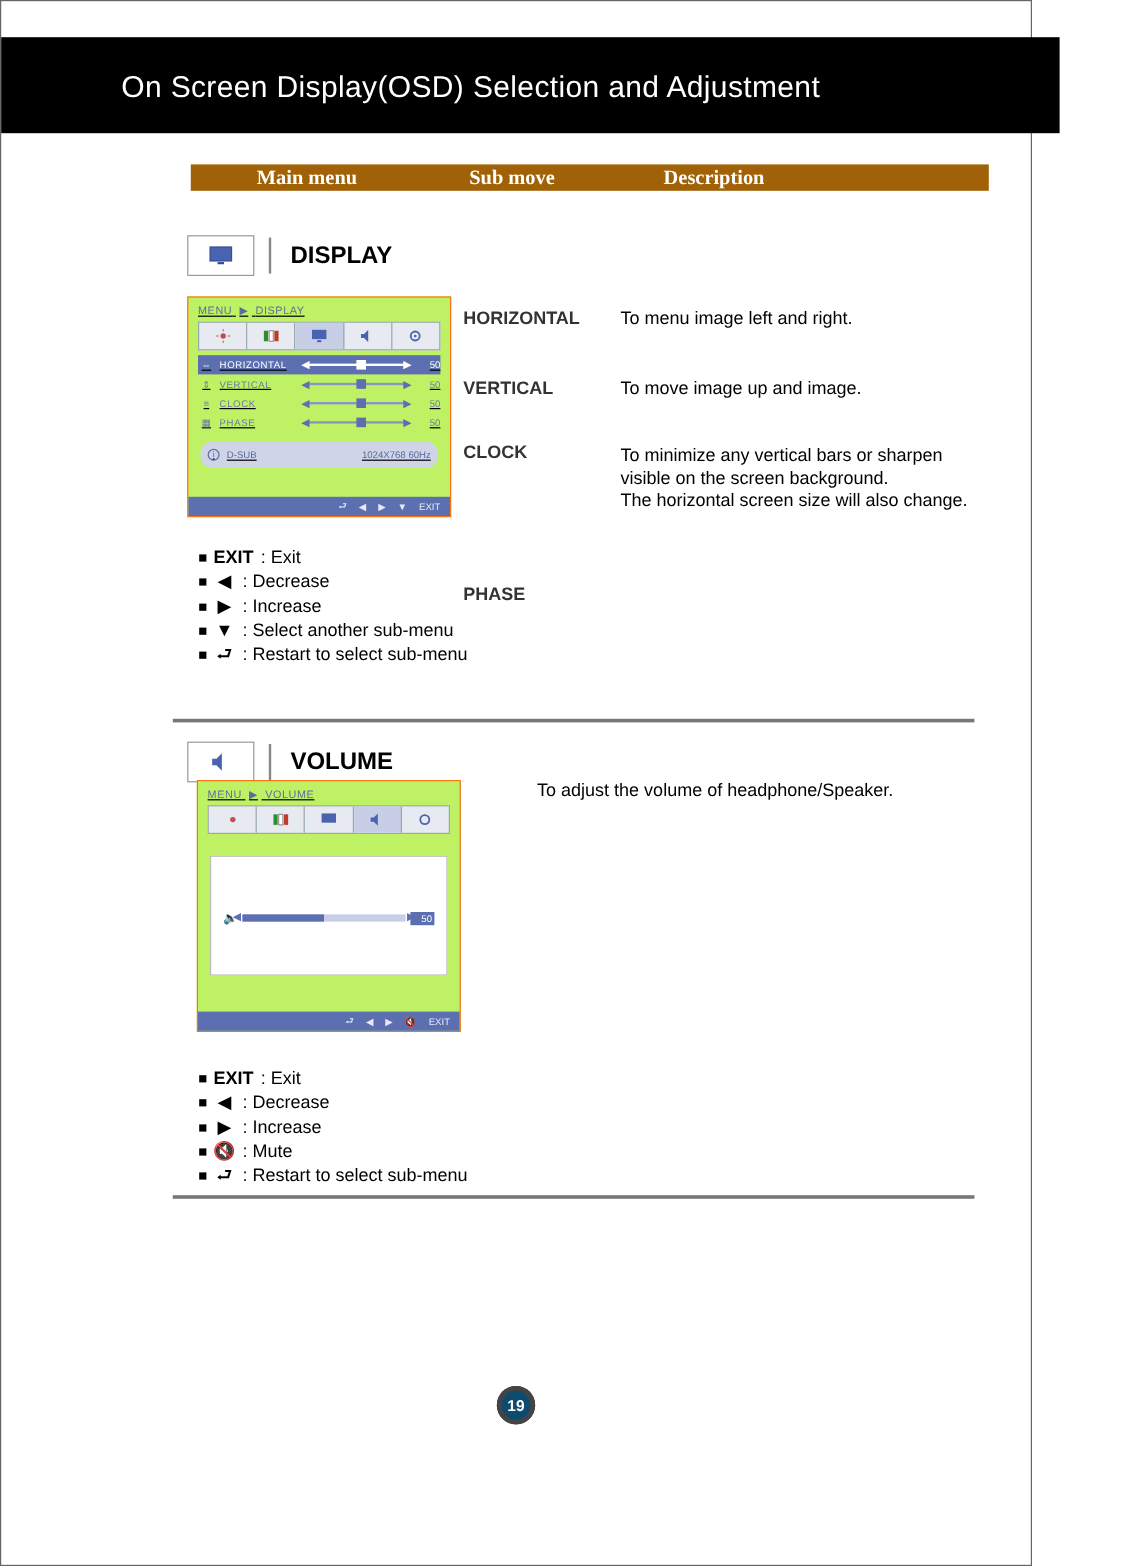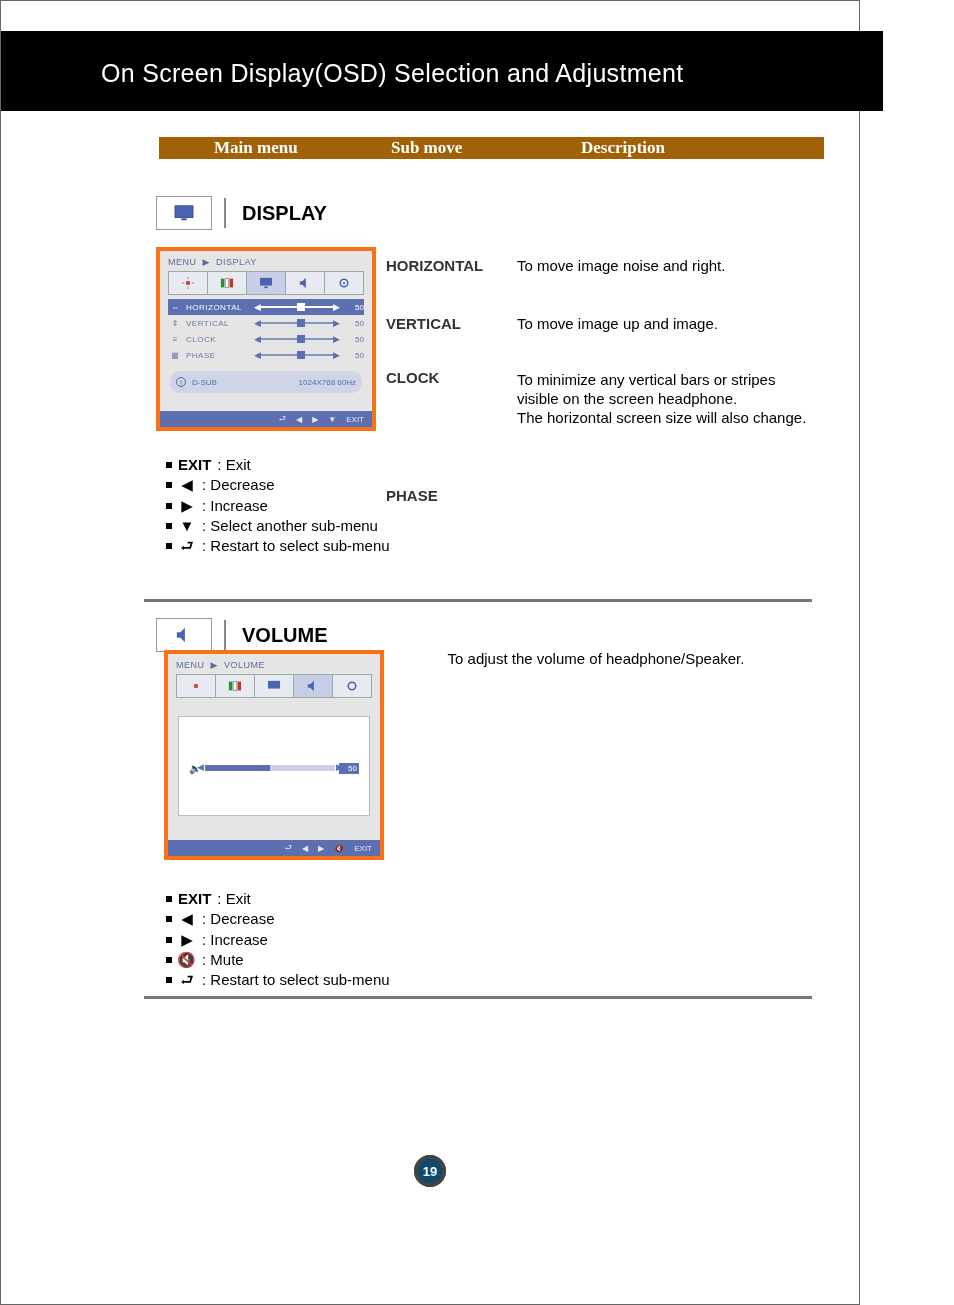--- a/index.html
+++ b/index.html
@@ -6,34 +6,34 @@
   html, body { width: 954px; height: 1305px; background: #fff; font-family: Arial, Helvetica, sans-serif; color: #000; }
   .page-frame { width: 860px; height: 1305px; position: relative; border: 1px solid #666; }
 
   .header-band { position: absolute; left: 0; top: 30px; width: 882px; height: 80px; background: #000; }
   .page-title { position: absolute; left: 100px; top: 58px; color: #fff; font-size: 25px; font-weight: 400; letter-spacing: .3px; }
 
   .legend-bar { position: absolute; left: 146px; top: 136px; width: 665px; height: 22px; background: #a16207; margin-left: 12px; }
   .legend-bar span { color: #fff; font-family: Georgia, 'Times New Roman', serif; font-size: 17px; position: absolute; top: 1px; }
   .legend-main { left: 55px; font-weight: bold; }
   .legend-sub  { left: 232px; font-weight: bold; }
-  .legend-desc { left: 422px; font-weight: bold; }
+  .legend-desc { left: 394px; font-weight: bold; }
 
   
   .sect-head { position: absolute; display: flex; align-items: center; gap: 12px; }
   .sect-icon { width: 56px; height: 34px; border: 1px solid #999; background: #fff; display: flex; align-items: center; justify-content: center; }
   .sect-icon svg { width: 22px; height: 18px; }
   .sect-title { font-weight: bold; font-size: 20px; color: #000; }
   .sect-divider { width: 2px; height: 30px; background: #888; margin: 0 4px 0 0; }
 
   .display-head { left: 155px; top: 195px; }
   .volume-head  { left: 155px; top: 617px; }
 
   
-  .osd-box { position: absolute; border: 4px solid #f97316; background: #e5e5e5; }
+  .osd-box { position: absolute; border: 1px solid #f97316; background: #bef264; text-decoration: underline; }
   .osd-display { left: 155px; top: 246px; width: 220px; height: 184px; }
   .osd-volume  { left: 163px; top: 649px; width: 220px; height: 210px; }
 
   .osd-crumb { font-size: 9px; color: #5a6ca0; padding: 6px 8px 4px; letter-spacing: .5px; }
   .osd-crumb .arrow { margin: 0 3px; }
 
   .osd-tabs { display: flex; gap: 0; margin: 0 8px; border: 1px solid #9aa; background: #e8eaf2; }
   .osd-tab { flex: 1; height: 22px; border-right: 1px solid #9aa; display: flex; align-items: center; justify-content: center; }
   .osd-tab:last-child { border-right: none; }
   .osd-tab.active { background: #c7cee6; }
@@ -219,27 +219,27 @@
     <div class="osd-footer">
       <span>⮐</span>
       <span>◀</span>
       <span>▶</span>
       <span>▼</span>
       <span>EXIT</span>
     </div>
   </div>
 
   <div class="sub-col sub-horizontal">HORIZONTAL</div>
-  <div class="desc-col desc-horizontal">To move image noise and right.</div>
+  <div class="desc-col desc-horizontal">To menu image left and right.</div>
 
   <div class="sub-col sub-vertical">VERTICAL</div>
   <div class="desc-col desc-vertical">To move image up and image.</div>
 
   <div class="sub-col sub-clock">CLOCK</div>
-  <div class="desc-col desc-clock" style="white-space:pre-line">To minimize any vertical bars or stripes visible on the screen headphone.
+  <div class="desc-col desc-clock" style="white-space:pre-line">To minimize any vertical bars or sharpen visible on the screen background.
 The horizontal screen size will also change.</div>
 
   <div class="sub-col sub-phase">PHASE</div>
 
   <div class="key-legend key-legend-display">
     <div class="kl">
         <span class="sq"></span> 
         <b>EXIT</b> 
         <span>: Exit</span>
       </div>

